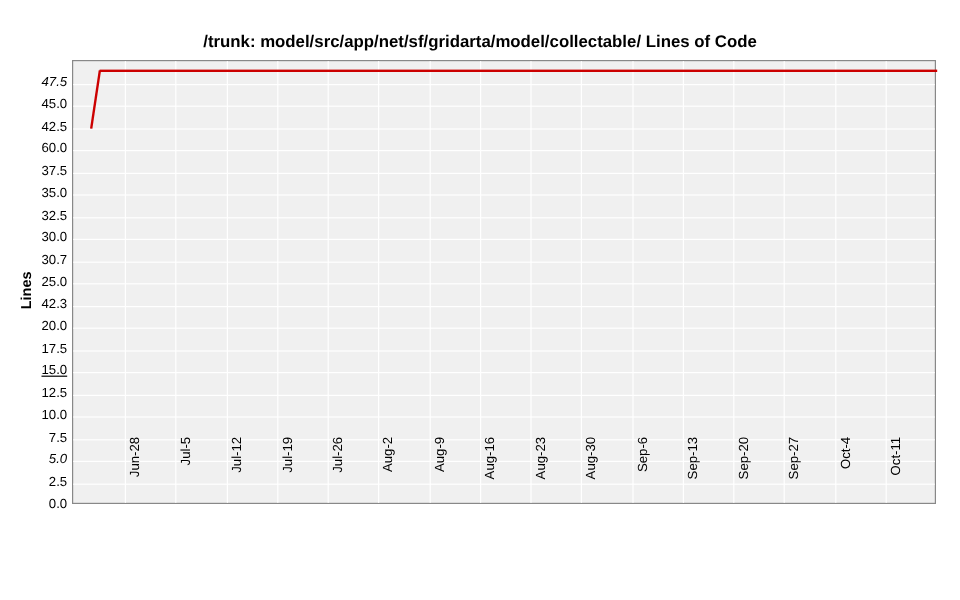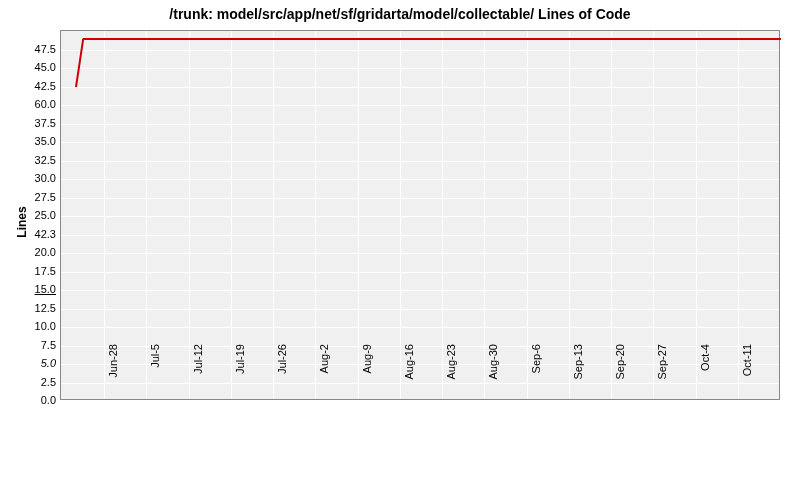--- a/index.html
+++ b/index.html
@@ -10,20 +10,21 @@
     background: #ffffff;
     font-family: Arial, Helvetica, sans-serif;
     font-size: 12px;
     color: #000;
     overflow: hidden;
   }
   .chart {
     position: relative;
     width: 800px;
     height: 412px;
+    margin-top: 20px;
   }
   .title {
     position: absolute;
     top: 6px;
     left: 0;
     width: 800px;
     text-align: center;
     font-size: 14px;
     font-weight: bold;
   }
@@ -145,29 +146,29 @@
     <div class="ytick" style="top: 381.5px;">2.5</div>
     <div class="ytick" style="top: 363px; font-style: italic;">5.0</div>
     <div class="ytick" style="top: 344.5px;">7.5</div>
     <div class="ytick" style="top: 326px;">10.0</div>
     <div class="ytick" style="top: 307.5px;">12.5</div>
     <div class="ytick" style="top: 289px; text-decoration: underline;">15.0</div>
     <div class="ytick" style="top: 270.5px;">17.5</div>
     <div class="ytick" style="top: 252px;">20.0</div>
     <div class="ytick" style="top: 233.5px;">42.3</div>
     <div class="ytick" style="top: 215px;">25.0</div>
-    <div class="ytick" style="top: 196.5px;">27.5</div>
+    <div class="ytick" style="top: 196.5px;">30.7</div>
     <div class="ytick" style="top: 178px;">30.0</div>
     <div class="ytick" style="top: 159.5px;">32.5</div>
     <div class="ytick" style="top: 141px;">35.0</div>
     <div class="ytick" style="top: 122.5px;">37.5</div>
     <div class="ytick" style="top: 104px;">60.0</div>
     <div class="ytick" style="top: 85.5px;">42.5</div>
     <div class="ytick" style="top: 67px;">45.0</div>
-    <div class="ytick" style="top: 48.5px;">47.5</div>
+    <div class="ytick" style="top: 48.5px; font-style: italic;">47.5</div>
     <div class="xtick" style="left: 107.2px;">28-Jun</div>
     <div class="xtick" style="left: 149.44px;">5-Jul</div>
     <div class="xtick" style="left: 191.68px;">12-Jul</div>
     <div class="xtick" style="left: 233.92px;">19-Jul</div>
     <div class="xtick" style="left: 276.16px;">26-Jul</div>
     <div class="xtick" style="left: 318.4px;">2-Aug</div>
     <div class="xtick" style="left: 360.64px;">9-Aug</div>
     <div class="xtick" style="left: 402.88px;">16-Aug</div>
     <div class="xtick" style="left: 445.12px;">23-Aug</div>
     <div class="xtick" style="left: 487.36px;">30-Aug</div>

